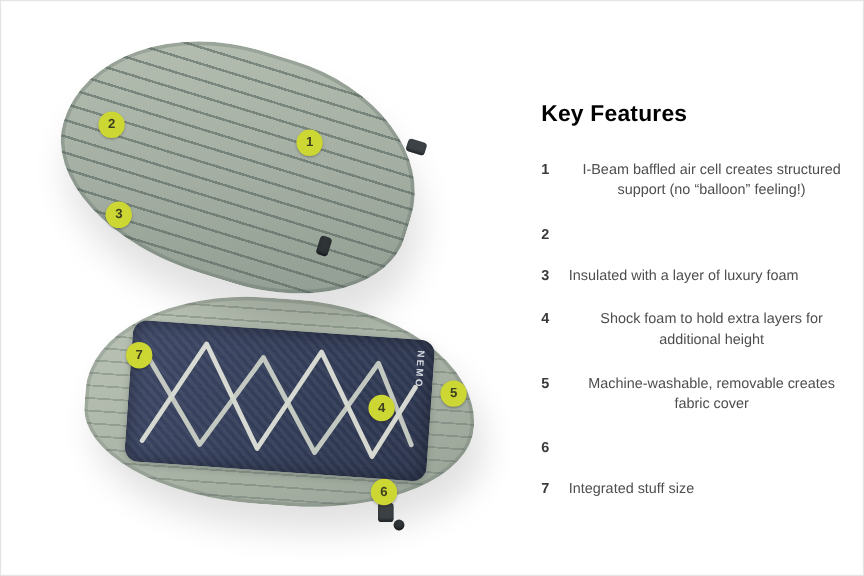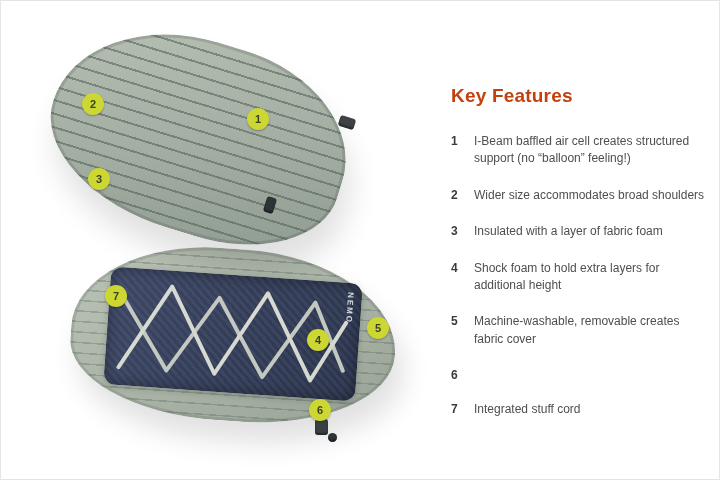--- a/index.html
+++ b/index.html
@@ -51,25 +51,25 @@
   .marker{
     position:absolute;width:22px;height:22px;border-radius:50%;
     background:#cdd733;color:#3d4020;
     display:flex;align-items:center;justify-content:center;
     font-size:11px;font-weight:bold;z-index:6;
     box-shadow:0 1px 2px rgba(0,0,0,.28);
   }
   
   .features{position:absolute;left:450px;top:84px;width:262px;}
   .features-title{
-    margin:0 0 26px 0;font-size:19px;font-weight:bold;color:#c2410c;letter-spacing:.2px;
+    margin:0 0 26px 0;font-size:19px;font-weight:bold;color:#000000;letter-spacing:.2px;
   }
   .feature{display:flex;gap:9px;margin-bottom:19px;}
   .feature .num{flex:0 0 14px;font-size:12px;font-weight:bold;color:#3a3a3a;padding-top:1px;}
-  .feature .txt{font-size:12px;color:#4e4e4e;line-height:1.45;max-width:238px;}
+  .feature .txt{font-size:12px;color:#4e4e4e;line-height:1.45;max-width:238px;text-align:center;}
 </style>
 </head>
 <body>
 
 <div class="page">
 
   <div class="diagram">
 
     <div class="pillow-bottom">
       <div class="sack-panel">
@@ -99,36 +99,35 @@
 
   <div class="features">
     <h2 class="features-title">Key Features</h2>
 
     <div class="feature">
       <span class="num">1</span>
       <span class="txt">I-Beam baffled air cell creates structured support (no “balloon” feeling!)</span>
     </div>
     <div class="feature">
       <span class="num">2</span>
-      <span class="txt">Wider size accommodates broad shoulders</span>
     </div>
     <div class="feature">
       <span class="num">3</span>
-      <span class="txt">Insulated with a layer of fabric foam</span>
+      <span class="txt">Insulated with a layer of luxury foam</span>
     </div>
     <div class="feature">
       <span class="num">4</span>
       <span class="txt">Shock foam to hold extra layers for additional height</span>
     </div>
     <div class="feature">
       <span class="num">5</span>
       <span class="txt">Machine-washable, removable creates fabric cover</span>
     </div>
     <div class="feature">
       <span class="num">6</span>
     </div>
     <div class="feature">
       <span class="num">7</span>
-      <span class="txt">Integrated stuff cord</span>
+      <span class="txt">Integrated stuff size</span>
     </div>
   </div>
 
 </div>
 
 </body></html>

